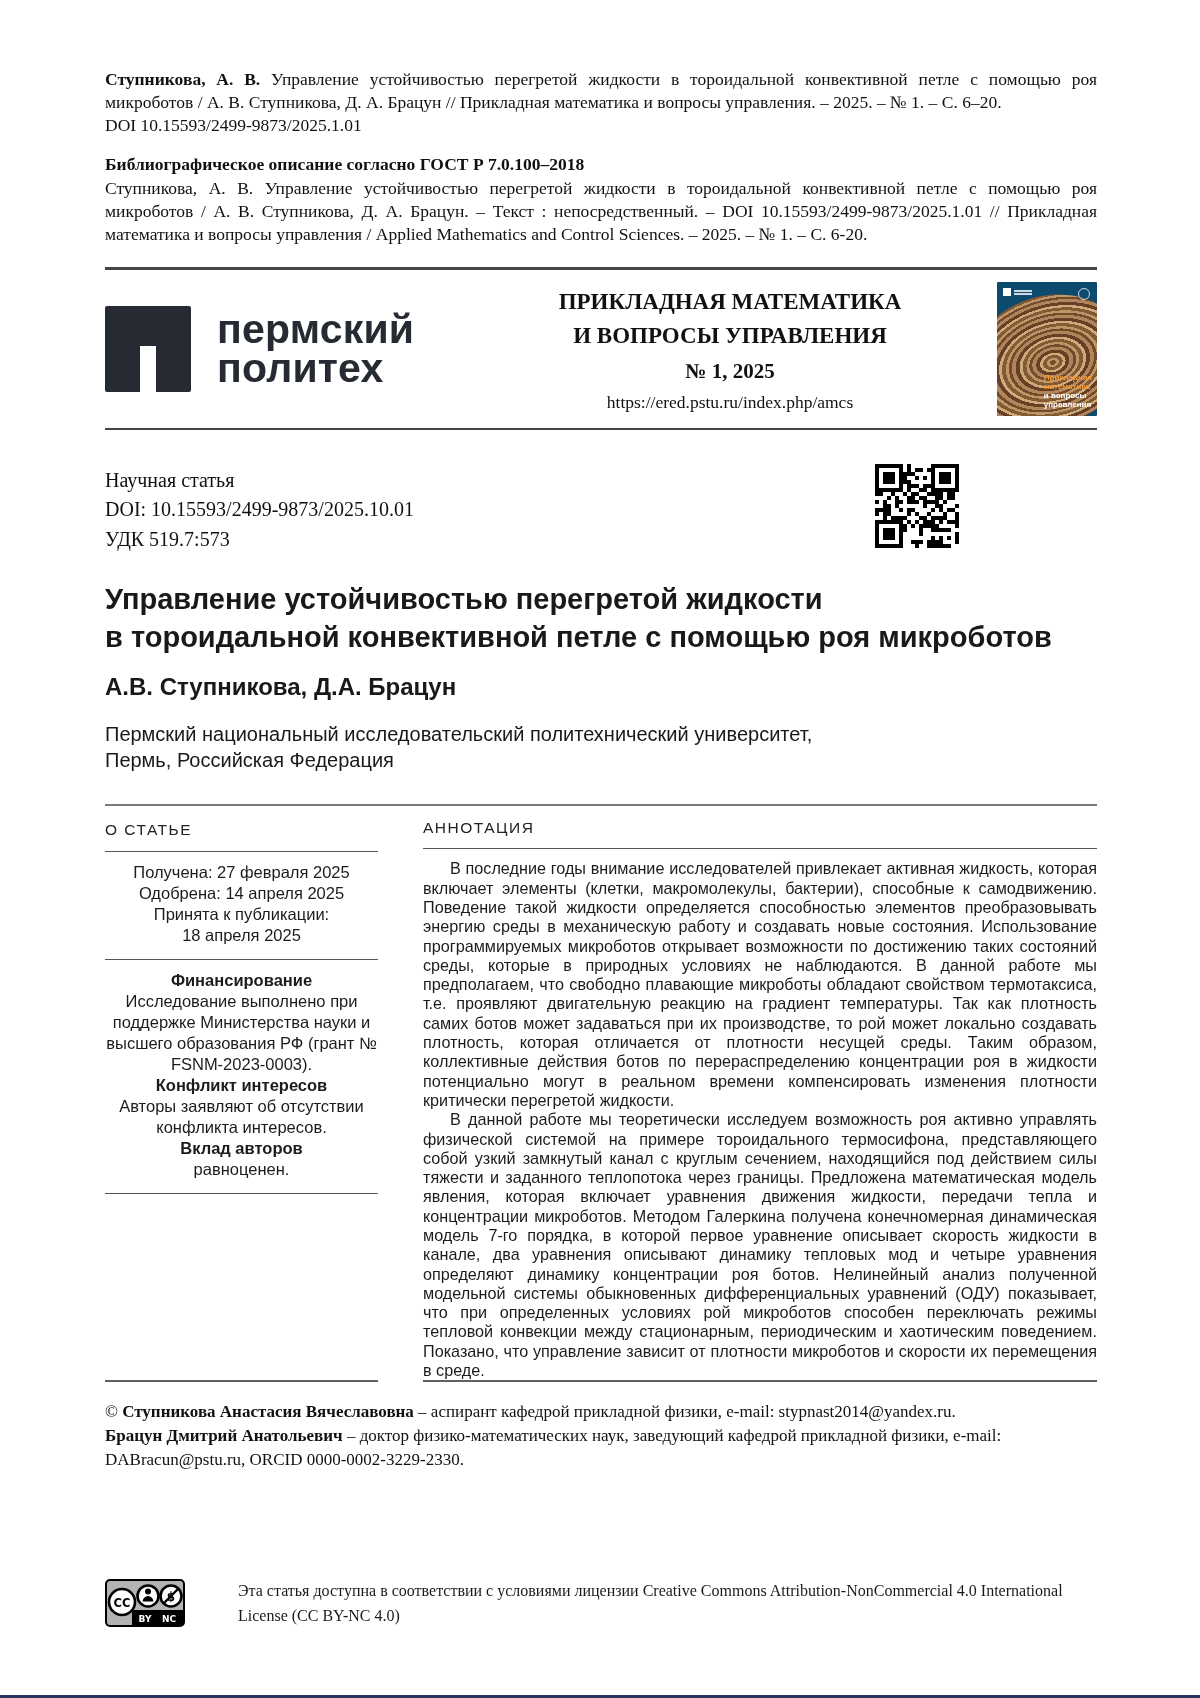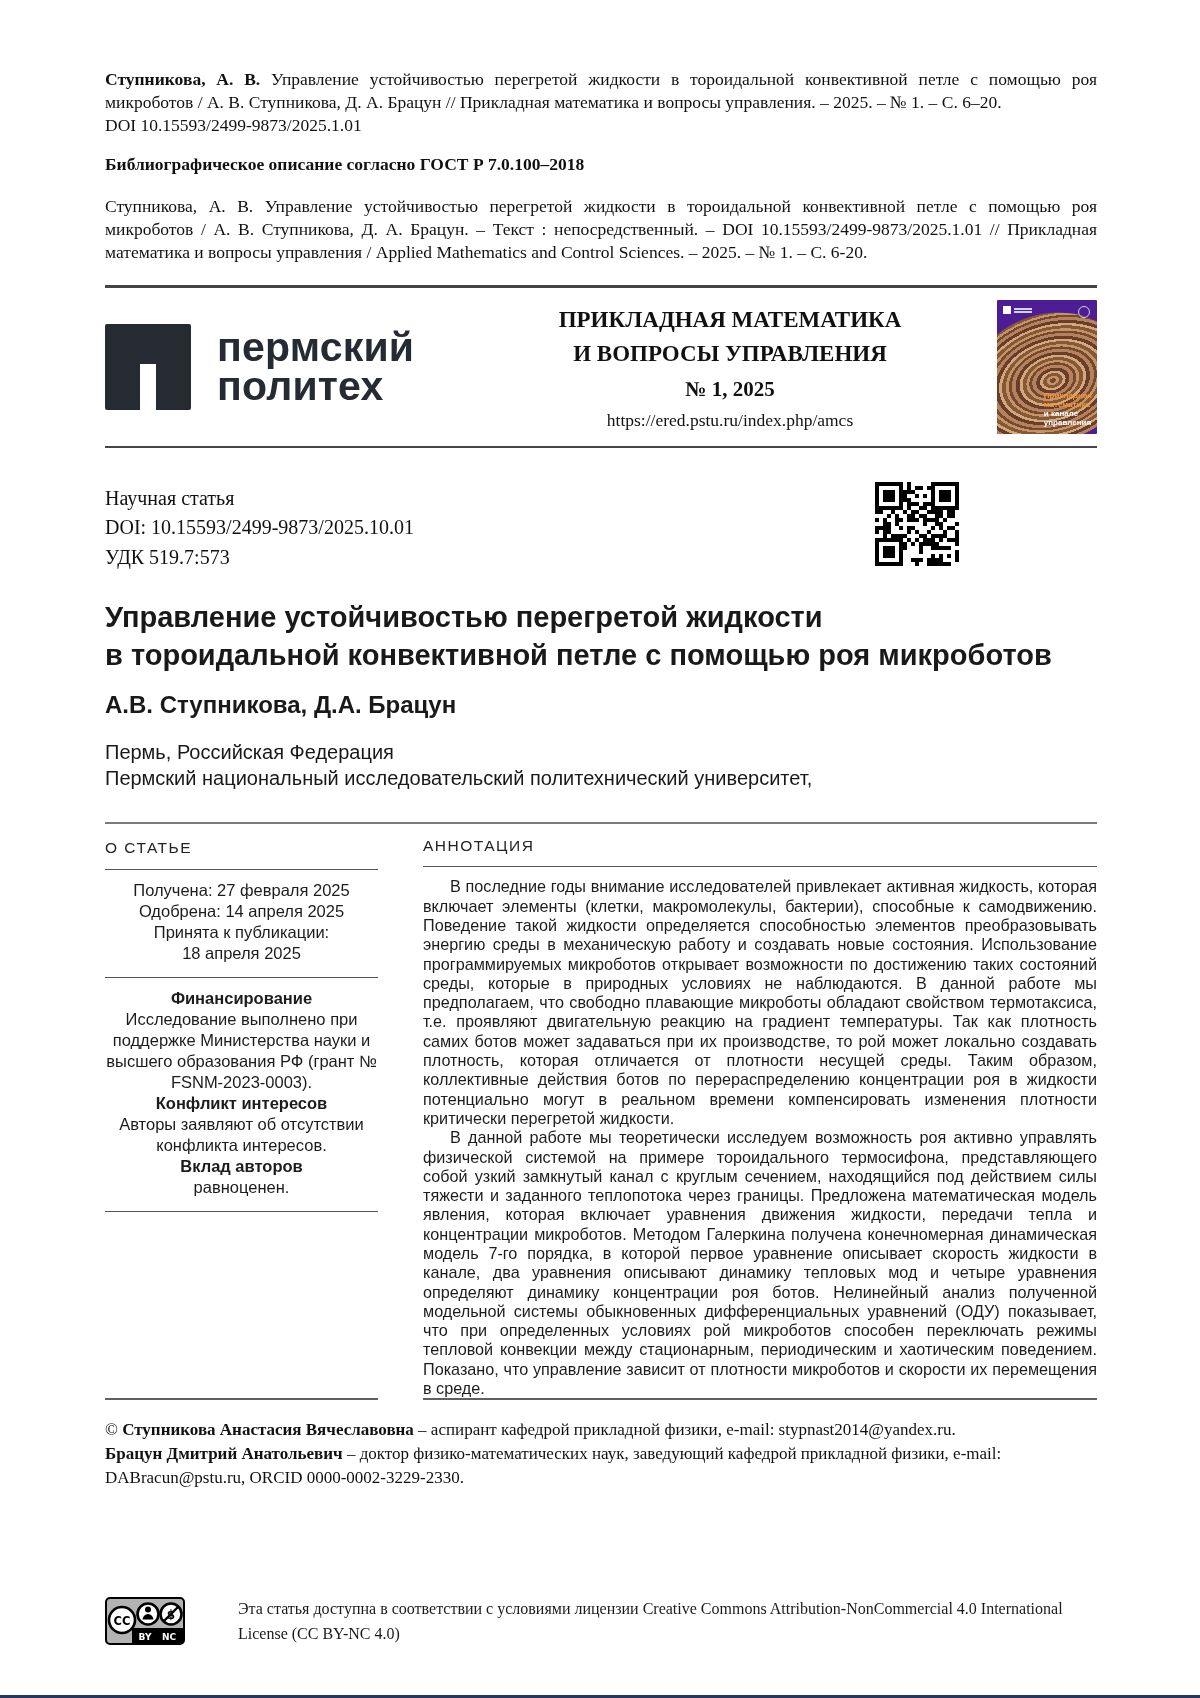--- a/index.html
+++ b/index.html
@@ -5,39 +5,39 @@
   html,body{margin:0;padding:0;background:#ffffff;}
   body{width:1200px;height:1698px;position:relative;overflow:hidden;
        font-family:"Liberation Serif","DejaVu Serif",serif;color:#111;}
   .page{position:relative;width:1200px;height:1698px;padding:68px 103px 0 105px;box-sizing:border-box;}
   .pre{white-space:pre-line;}
 
   
   .cite{font-size:17.5px;line-height:1.3;text-align:justify;}
   .cite b{font-weight:bold;}
   .gost{margin-top:17px;}
-  .gost-h{font-weight:bold;font-size:17.5px;margin-bottom:19px;}
+  .gost-h{font-weight:bold;font-size:17.5px;margin-bottom:1px;}
 
   
   .rule-a{height:3px;background:#454545;margin-top:22px;}
   .rule-b{height:2px;background:#454545;}
 
   
   .masthead{display:flex;align-items:center;min-height:146px;padding:6px 0;}
   .logo{display:flex;align-items:center;width:358px;}
   .logo-mark{width:86px;height:86px;background:#262b33;border-radius:2px;position:relative;flex:0 0 auto;}
   .logo-mark .slot{position:absolute;left:35px;bottom:0;width:16px;height:46px;background:#ffffff;}
   .logo-word{margin-left:26px;font-family:"Liberation Sans","DejaVu Sans",sans-serif;
              font-weight:bold;font-size:41px;line-height:0.95;color:#262b33;letter-spacing:0.2px;}
   .mast-center{flex:1;text-align:center;padding:0 8px;}
   .jtitle{font-weight:bold;font-size:23px;line-height:1.45;}
   .jissue{font-weight:bold;font-size:21px;margin-top:7px;}
   .jurl{font-size:17.5px;margin-top:8px;color:#111;text-decoration:none;display:inline-block;}
   
-  .cover{width:100px;height:134px;background:#4c1d95;position:relative;overflow:hidden;flex:0 0 auto;border-radius:1px;}
+  .cover{width:100px;height:134px;background:#0c4a6e;position:relative;overflow:hidden;flex:0 0 auto;border-radius:1px;}
   .cover-art{position:absolute;left:-28px;top:14px;width:160px;height:130px;border-radius:50%;
     background:repeating-radial-gradient(ellipse 80px 58px at 52% 52%,
       #7a4a28 0 3px,#c89b66 3px 6px,#8a5a33 6px 10px,#d8b07a 10px 13px,#6b3f22 13px 17px,#b9885a 17px 21px);
     transform:rotate(-18deg);opacity:.95;}
   .cover-head{position:absolute;top:6px;left:6px;display:flex;align-items:center;}
   .cover-sq{width:8px;height:8px;background:#ffffff;}
   .cover-bars{margin-left:3px;}
   .cover-bars i{display:block;width:18px;height:2px;background:#cfd6e8;margin:1px 0;}
   .cover-ring{position:absolute;top:6px;right:7px;width:10px;height:10px;border:1.5px solid #cfd6e8;border-radius:50%;}
   .cover-t{position:absolute;right:5px;bottom:7px;text-align:left;
@@ -126,21 +126,21 @@
         <div class="cover-sq"></div>
         <div class="cover-bars">
             <i></i>
             <i></i>
           </div>
       </div>
       <div class="cover-ring"></div>
       <div class="cover-t">
         <div class="to pre">Прикладная
 математика</div>
-        <div class="tw pre">и канале
+        <div class="tw pre">и вопросы
 управления</div>
       </div>
     </div>
   </div>
 
   <div class="rule-b"></div>
 
   <div class="meta">
     <div>Научная статья</div>
     <div>DOI: 10.15593/2499-9873/2025.10.01</div>
@@ -385,22 +385,22 @@
         <i style="left:72px;top:80px"></i>
       </div>
   </div>
 
   <div class="atitle">
     <div>Управление устойчивостью перегретой жидкости</div>
     <div>в тороидальной конвективной петле с помощью роя микроботов</div>
   </div>
   <div class="aauth">А.В. Ступникова, Д.А. Брацун</div>
   <div class="affil">
+    <div>Пермский национальный исследовательский политехнический университет,</div>
     <div>Пермь, Российская Федерация</div>
-    <div>Пермский национальный исследовательский политехнический университет,</div>
   </div>
 
   <div class="cols">
     <div class="col-left">
       <div class="col-h">О СТАТЬЕ</div>
       <div class="blk hr">
         <div>Получена: 27 февраля 2025</div>
         <div>Одобрена: 14 апреля 2025</div>
         <div>Принята к публикации:</div>
         <div>18 апреля 2025</div>

